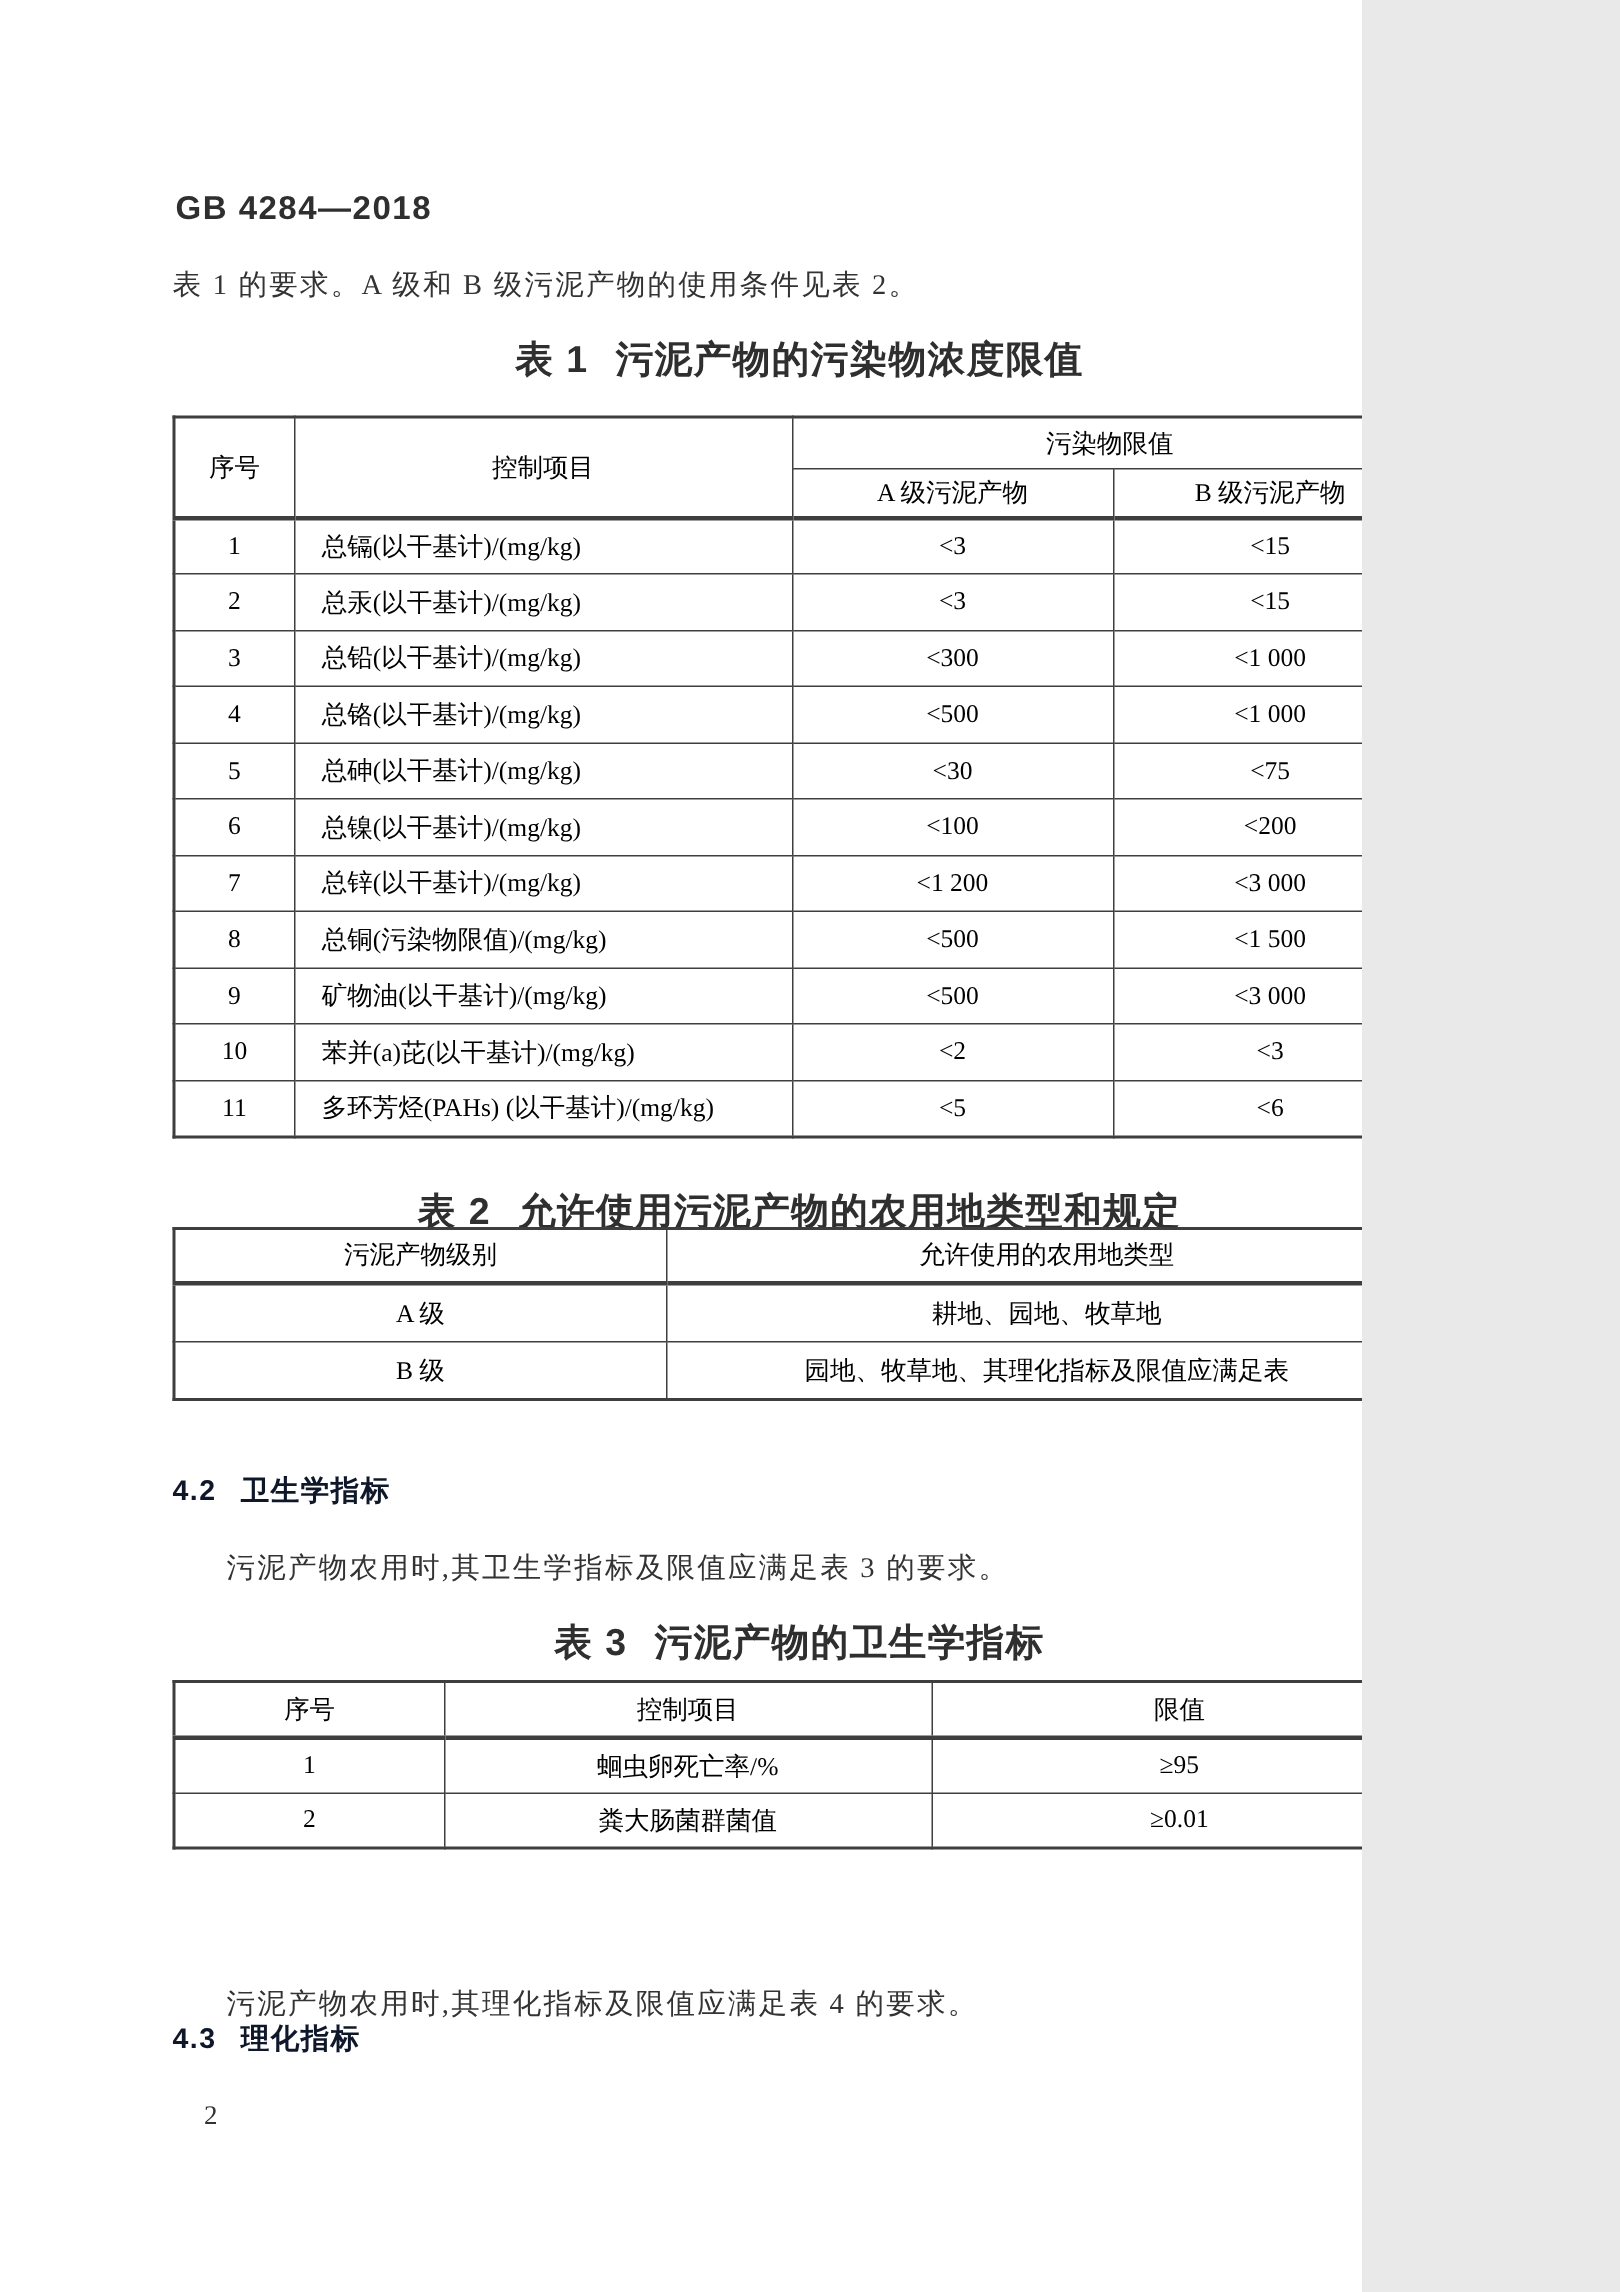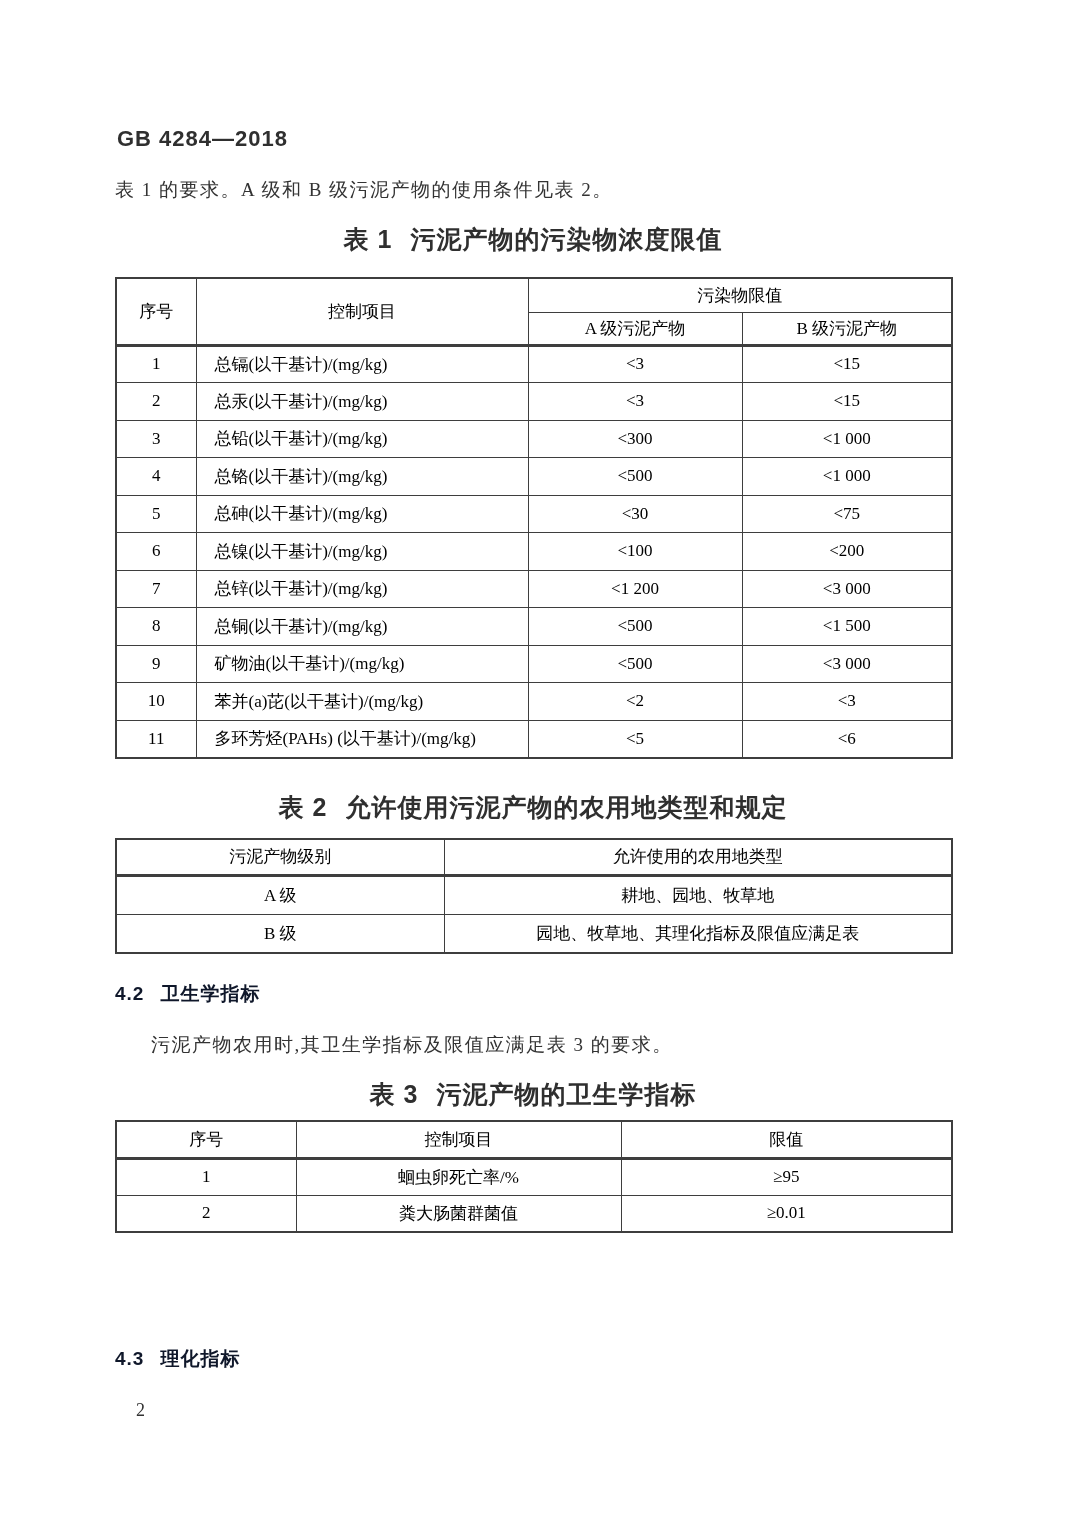--- a/index.html
+++ b/index.html
@@ -3,21 +3,21 @@
 <meta charset="utf-8">
 <style>
   html, body { margin: 0; padding: 0; }
   body {
     width: 1080px; height: 1528px;
     background: #e9e9e9;
     font-family: "Liberation Serif", "DejaVu Serif", serif;
   }
   .page {
     position: relative;
-    width: 1080px; height: 1528px;
+    width: 908px; height: 1528px;
     background: #ffffff;
     color: #333333;
     overflow: hidden;
   }
   .abs { position: absolute; }
 
   .doc-number {
     left: 117px; top: 126px;
     font-family: "Liberation Sans", "DejaVu Sans", sans-serif;
     font-weight: bold;
@@ -169,21 +169,21 @@
           <td>&lt;200</td>
         </tr>
       <tr>
           <td>7</td>
           <td class="item">总锌(以干基计)/(mg/kg)</td>
           <td>&lt;1 200</td>
           <td>&lt;3 000</td>
         </tr>
       <tr>
           <td>8</td>
-          <td class="item">总铜(以干基计)/(mg/kg)</td>
+          <td class="item">总铜(污染物限值)/(mg/kg)</td>
           <td>&lt;500</td>
           <td>&lt;1 500</td>
         </tr>
       <tr>
           <td>9</td>
           <td class="item">矿物油(以干基计)/(mg/kg)</td>
           <td>&lt;500</td>
           <td>&lt;3 000</td>
         </tr>
       <tr>
@@ -198,21 +198,21 @@
           <td>&lt;5</td>
           <td>&lt;6</td>
         </tr>
     </tbody>
   </table>
 
   <div class="abs caption" style="top:791px;">
     <span>表 2</span><span class="cap-title">允许使用污泥产物的农用地类型和规定</span>
   </div>
 
-  <table class="abs doc-table t2" style="left:115px; top:838px;padding-left:24px;">
+  <table class="abs doc-table t2" style="left:115px; top:818px;padding-left:24px;">
     <colgroup>
         <col style="width:328px">
         <col style="width:508px">
       </colgroup>
     <thead>
       <tr>
         <th>污泥产物级别</th>
         <th>允许使用的农用地类型</th>
       </tr>
     </thead>
@@ -262,16 +262,17 @@
           <td>粪大肠菌群菌值</td>
           <td>≥0.01</td>
         </tr>
     </tbody>
   </table>
 
   <div class="abs section-heading" style="top:1346px;">
     <span>4.3</span><span class="sec-title">理化指标</span>
   </div>
 
+  <div class="abs body-para" style="top:1323px;">污泥产物农用时,其理化指标及限值应满足表 4 的要求。</div>
 
   <div class="abs page-num">2</div>
 
 </div>
 
 </body></html>

